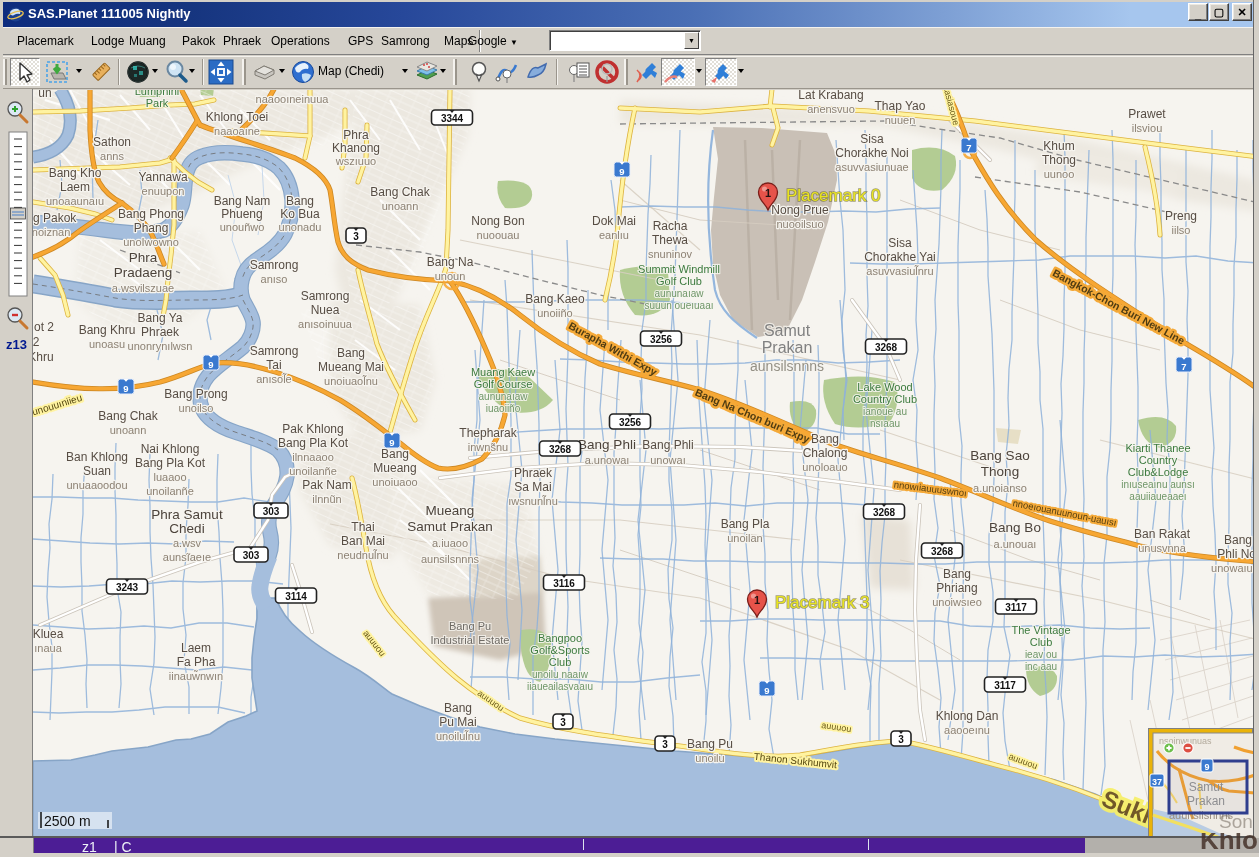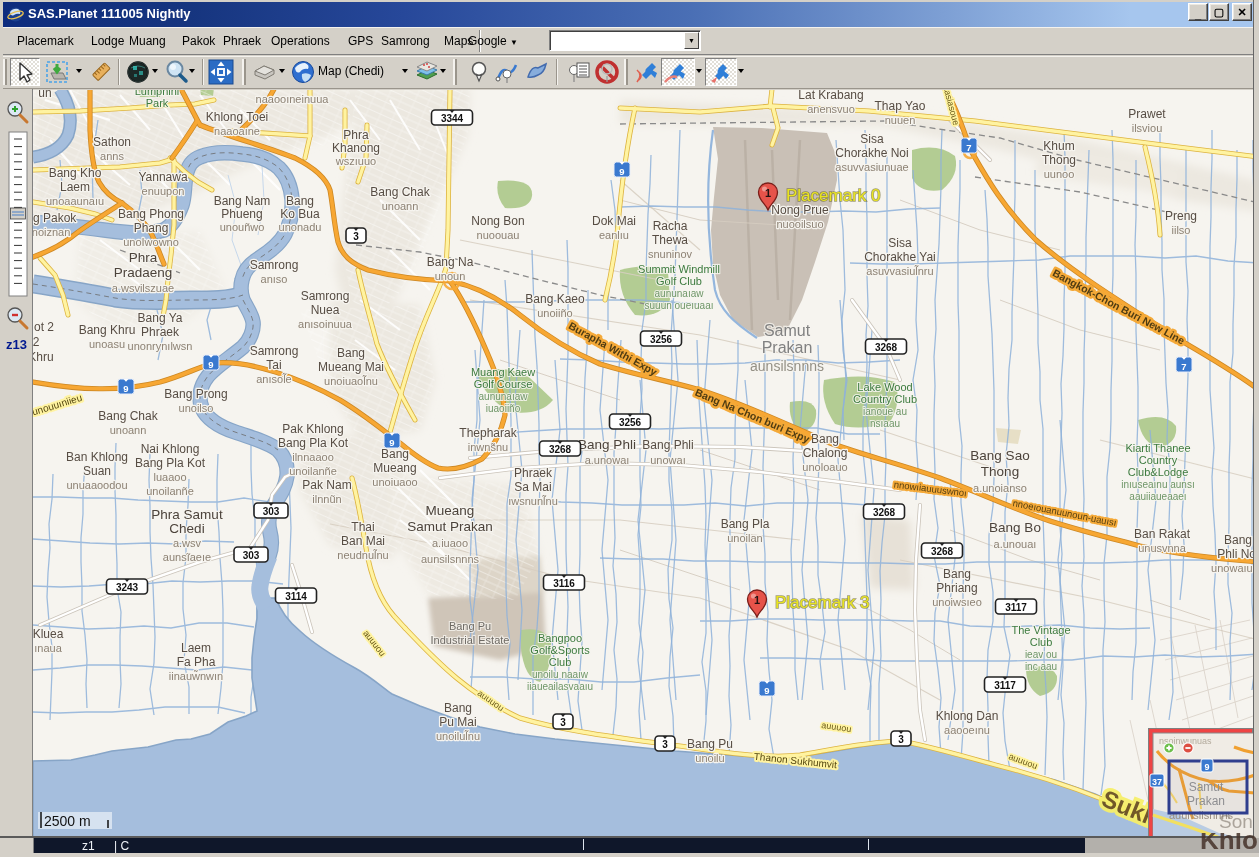--- a/index.html
+++ b/index.html
@@ -4,21 +4,21 @@
 body {width:1259px;height:857px;font-family:"Liberation Sans",sans-serif;background:#d4d0c8;position:relative;overflow:hidden}
 .titlebar {position:absolute;left:3px;top:2px;width:1253px;height:35px;
  background:linear-gradient(90deg,#0d2c7e 0%,#16357f 15%,#27489a 32%,#4a6fb5 55%,#7d9fd4 75%,#a6c6ee 90%,#a6c6ee 100%);
  color:#fff;font-size:13px;font-weight:bold;line-height:23px}
 .titletext {position:absolute;left:25px;top:0}
 .wbtn {position:absolute;top:3px;width:20px;height:18px;background:#d4d0c8;border:1px solid;border-color:#fff #404040 #404040 #fff;box-shadow:inset -1px -1px 0 #808080, inset 1px 1px 0 #ece9e2;font-weight:bold;text-align:center;font-size:11px;line-height:16px;color:#000}
 .menubar {position:absolute;left:3px;top:27px;width:1253px;height:28px;background:#d4d0c8;border-bottom:1px solid #808080;box-shadow:inset 0 1px 0 #f4f2ee}
 .menuitem {position:absolute;top:7px;font-size:12px;color:#000}
 .toolbar {position:absolute;left:3px;top:56px;width:1253px;height:33px;background:#d4d0c8;box-shadow:inset 0 1px 0 #f4f2ee;border-bottom:1px solid #9a958c}
 .sidebar {position:absolute;left:0px;top:89px;width:33px;height:747px;background:#d4d0c8;border-right:1px solid #808080}
-.statusbar {position:absolute;left:0px;top:838px;width:1259px;height:15px;background:#0f172a;color:#eef2f7;font-size:12px}
+.statusbar {position:absolute;left:0px;top:838px;width:1259px;height:15px;background:#4c1d95;color:#eef2f7;font-size:14px}
 .mapwrap {position:absolute;left:33px;top:90px;width:1226px;height:747px;overflow:hidden;background:#f5f3ee}
 svg text {font-family:"Liberation Sans",sans-serif}
 .lbl {font-size:12px;fill:#574d44;paint-order:stroke;stroke:#f6f4ef;stroke-width:2.6px;stroke-linejoin:round;text-anchor:middle}
 .big {font-size:13.5px;fill:#4c433b;paint-order:stroke;stroke:#f6f4ef;stroke-width:2.6px;stroke-linejoin:round;text-anchor:middle}
 .th {font-size:11px;fill:#8d8274;paint-order:stroke;stroke:#f6f4ef;stroke-width:2.4px;stroke-linejoin:round;text-anchor:middle}
 .prov {font-size:16px;fill:#818181;paint-order:stroke;stroke:rgba(246,244,239,.8);stroke-width:2.4px;text-anchor:middle}
 .provth {font-size:14px;fill:#949085;paint-order:stroke;stroke:rgba(246,244,239,.8);stroke-width:2.2px;text-anchor:middle}
 .grn {font-size:11px;fill:#3c7a3e;paint-order:stroke;stroke:rgba(246,244,239,.85);stroke-width:2.2px;text-anchor:middle}
 .grnth {font-size:10px;fill:#6f9668;paint-order:stroke;stroke:rgba(246,244,239,.85);stroke-width:2px;text-anchor:middle}
 .gray {font-size:11px;fill:#6e6a64;paint-order:stroke;stroke:rgba(246,244,239,.8);stroke-width:2.2px;text-anchor:middle}
@@ -930,21 +930,21 @@
  <text x="1100" y="805" transform="rotate(22 1100 805)" font-size="24" font-weight="bold" fill="#6b5122" paint-order="stroke" stroke="#f6ef6a" stroke-width="7" opacity="0.95">Sukhumvit</text>
 
  <g>
   <rect x="38" y="812" width="74" height="17" fill="rgba(255,255,255,0.55)"></rect>
   <text x="44" y="826" font-size="14" fill="#111">2500 m</text>
   <path d="M41,812 L41,828 M108,820 L108,828" stroke="#111" stroke-width="1.5"></path>
  </g>
 </svg>
 </div>
 
-<div style="position:absolute;left:1148px;top:728px;width:105px;height:124px;background:#ef4444;border:1px solid #808080">
+<div style="position:absolute;left:1148px;top:728px;width:105px;height:124px;background:#eab308;border:1px solid #808080">
  <svg width="110" height="122" viewBox="0 0 110 122" style="position:absolute;left:0;top:0">
   <rect x="4" y="4" width="106" height="118" fill="#f0ece5" stroke="#888"></rect>
   <path d="M4,80 L30,86 L50,95 L70,104 L106,112 L106,122 L4,122 Z" fill="#b9cce3"></path>
   <path d="M4,86 L40,98 L80,112" stroke="#f2e060" stroke-width="3" fill="none"></path>
   <g stroke="#f0a030" stroke-width="3" fill="none">
    <path d="M8,22 Q14,30 25,38 Q40,48 60,52 Q85,54 106,46"></path>
    <path d="M30,40 Q34,55 38,70 Q40,80 44,90"></path>
    <path d="M60,52 Q70,60 80,62 L106,64"></path>
    <path d="M85,18 Q95,22 106,24"></path>
   </g>

